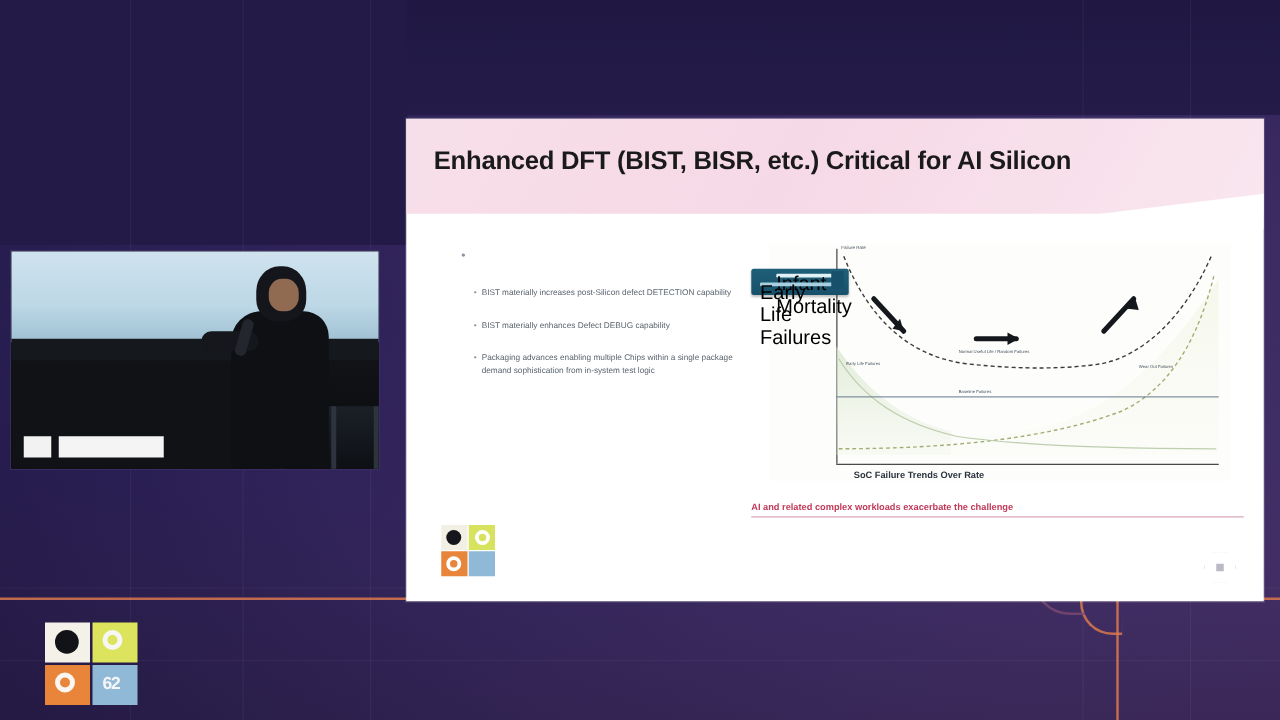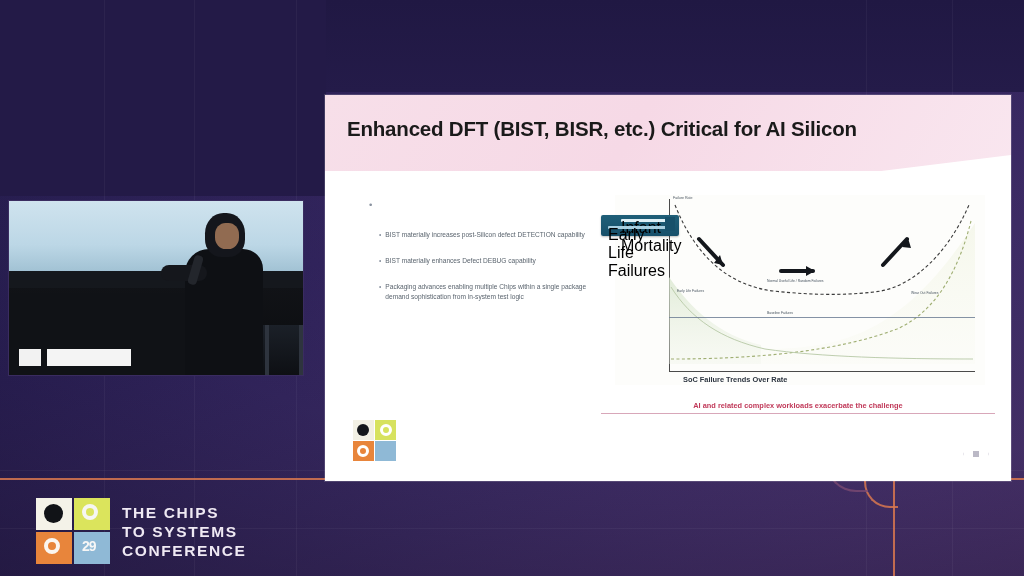--- a/index.html
+++ b/index.html
@@ -194,21 +194,21 @@
     filter: blur(0.4px); white-space:nowrap;
   }
   .chart-caption {
     position:absolute; left:68px; top:180px;
     font-size:7.4px; font-weight:bold; color:#2d3540;
     filter: blur(0.35px); white-space:nowrap;
   }
   .redline {
     position:absolute; left:276px; top:306px; width:394px;
     font-size:7.4px; font-weight:bold; color:#c13a5a;
-    filter: blur(0.4px); white-space:nowrap; text-align:center;
+    filter: blur(0.4px); white-space:nowrap; text-align:left;
   }
   .redline-underline {
     position:absolute; left:276px; top:318px; width:394px; height:1px;
     background:#c8819b; opacity:.7;
   }
   
   .slide-logo { position:absolute; left:28px; top:325px; width:44px; height:42px; }
   .q { position:absolute; width:21px; height:20px; }
   .q-tl { left:0; top:0; background:#f2f0e4; }
   .q-tr { left:22px; top:0; background:#d7e25f; }
@@ -398,22 +398,17 @@
 
   <div id="conf-logo">
     <div class="dac-mark">
       <div class="dm-q dm-tl"></div>
       <div class="dm-q dm-tr"></div>
       <div class="dm-q dm-bl"></div>
       <div class="dm-q dm-br"></div>
       <div class="dm-ring" style="left:8px; top:6px; width:19px; height:19px; background:#111317; border-width:0;"></div>
       <div class="dm-ring" style="left:46px; top:6px; width:16px; height:16px; border-width:4px; border-color:#f6f6f2;"></div>
       <div class="dm-ring" style="left:8px; top:40px; width:16px; height:16px; border-width:4px; border-color:#fbf6f0;"></div>
-      <div class="dm-62">29</div>
-    </div>
-    <div class="conf-words">
-      <span>THE CHIPS</span>
-      <span>TO SYSTEMS</span>
-      <span>CONFERENCE</span>
+      <div class="dm-62">62</div>
     </div>
   </div>
 
 </div>
 
 </body></html>

